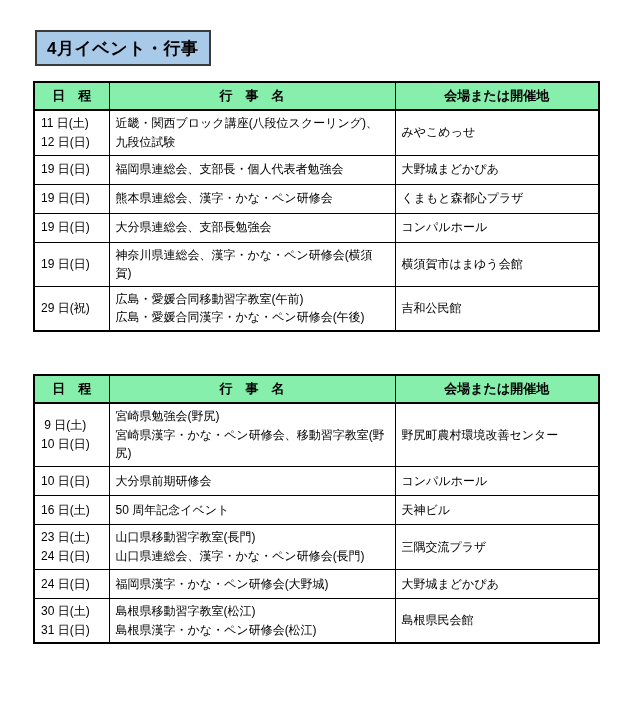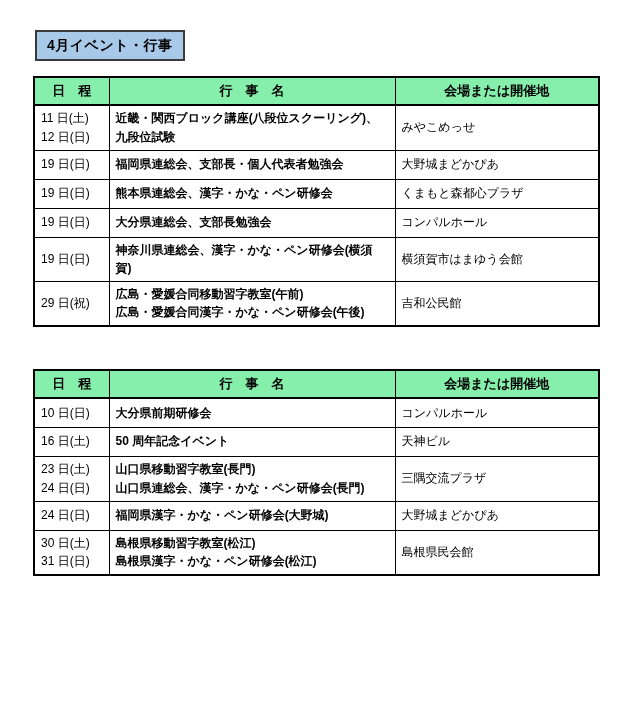--- a/index.html
+++ b/index.html
@@ -21,21 +21,21 @@
   .section + .section { margin-top: 42px; }
 
   .month-box {
     box-sizing: border-box;
     display: inline-block;
     margin-left: 2px;
     min-width: 136px;
     background: #A9C9E9;
     border: 2px solid #3A3A3A;
     padding: 5px 10px 4px 10px;
-    font-size: 14px;
+    font-size: 17px;
     font-weight: bold;
     text-align: center;
     letter-spacing: 0.5px;
   }
 
   table.events {
     margin-top: 15px;
     border-collapse: collapse;
     table-layout: fixed;
     width: 565px;
@@ -56,21 +56,21 @@
     font-size: 12px;
     line-height: 1.55;
     padding: 3px 6px;
     vertical-align: middle;
     white-space: pre-wrap;
     overflow: hidden;
   }
   tr.r-single { height: 29px; }
   tr.r-double { height: 45px; margin-left: 28px; }
   td.c-date  { padding-left: 6px; }
-  td.c-event { padding-left: 8px; font-weight: bold; }
+  td.c-event { padding-left: 8px; }
   td.c-venue { padding-left: 8px; }
   col.w-date  { width: 75px; }
   col.w-event { width: 286px; }
   col.w-venue { width: 204px; }
 </style>
 </head>
 <body>
 
 <div class="page">
 
@@ -137,20 +137,27 @@
           <col class="w-venue">
       </colgroup>
       <thead>
         <tr>
           <th>日　程</th>
           <th>行　事　名</th>
           <th>会場または開催地</th>
         </tr>
       </thead>
       <tbody>
+        <tr class="r-double">
+          <td class="c-date"> 9 日(土)
+10 日(日)</td>
+          <td class="c-event">宮崎県勉強会(野尻)
+宮崎県漢字・かな・ペン研修会、移動習字教室(野尻)</td>
+          <td class="c-venue">野尻町農村環境改善センター</td>
+        </tr>
         <tr class="r-single">
           <td class="c-date">10 日(日)</td>
           <td class="c-event">大分県前期研修会</td>
           <td class="c-venue">コンパルホール</td>
         </tr>
         <tr class="r-single">
           <td class="c-date">16 日(土)</td>
           <td class="c-event">50 周年記念イベント</td>
           <td class="c-venue">天神ビル</td>
         </tr>

